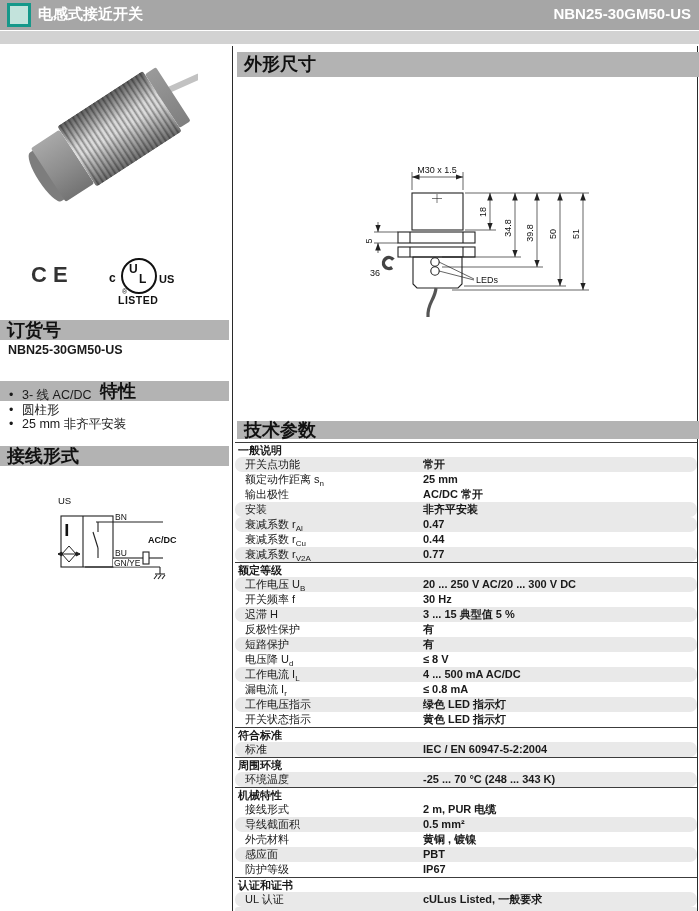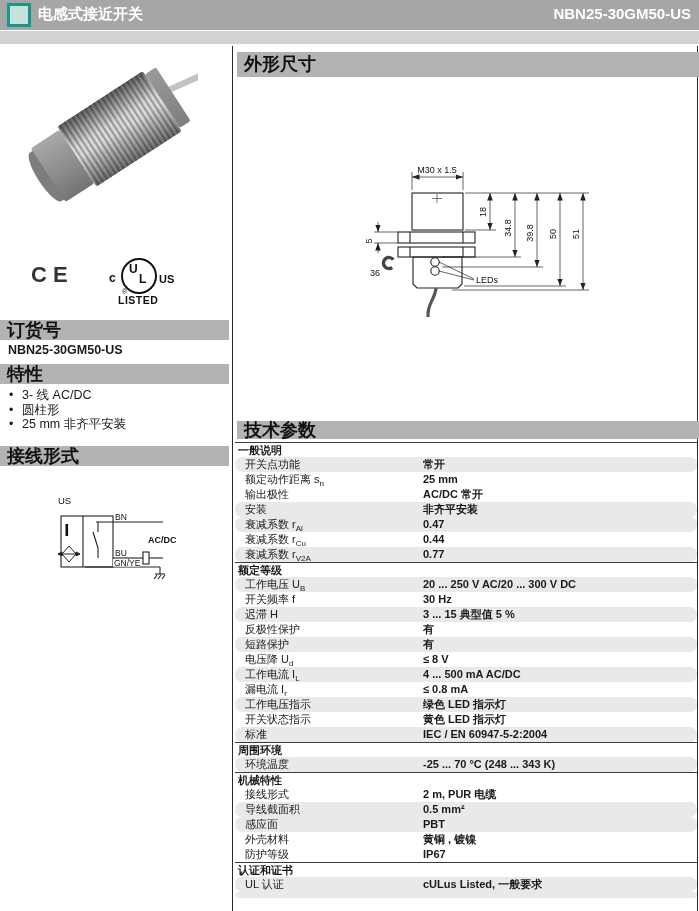--- a/index.html
+++ b/index.html
@@ -40,21 +40,21 @@
   .ul-circle { position:absolute; left:121px; top:258px; width:36px; height:36px; border:2.5px solid #111; border-radius:50%; }
   .ul-u { position:absolute; left:129px; top:262px; font-size:12px; font-weight:bold; color:#111; }
   .ul-l { position:absolute; left:139px; top:272px; font-size:12px; font-weight:bold; color:#111; }
   .ul-c { position:absolute; left:109px; top:271px; font-size:12px; font-weight:bold; color:#111; }
   .ul-us { position:absolute; left:159px; top:273px; font-size:11px; font-weight:bold; color:#111; }
   .ul-r { position:absolute; left:122px; top:288px; font-size:7px; color:#111; }
   .ul-listed { position:absolute; left:118px; top:294px; font-size:10.5px; font-weight:bold; letter-spacing:.5px; color:#111; }
 
   .bar-order { top:320px; }
   .order-num { position:absolute; left:8px; top:343px; font-size:12.5px; font-weight:bold; }
-  .bar-feat { top:364px; }
+  .bar-feat { top:381px;text-align:center; }
   .features { position:absolute; left:0; top:388px; width:229px; }
   .feat-item { position:relative; padding-left:22px; font-size:12.5px; line-height:14.5px; }
   .feat-item .blt { position:absolute; left:9px; }
   .bar-conn { top:446px; }
 
   .wiring { position:absolute; left:40px; top:488px; width:170px; height:115px; }
   .dims   { position:absolute; left:330px; top:160px; width:330px; height:175px; }
   svg text { font-family:"Liberation Sans","DejaVu Sans",sans-serif; fill:#111; }
 
   
@@ -286,49 +286,50 @@
     </div>
   <div class="r shade">
       <span class="rl"><span>工作电压指示</span><sub></sub></span>
       <span class="rv">绿色 LED 指示灯</span>
     </div>
   <div class="r">
       <span class="rl"><span>开关状态指示</span><sub></sub></span>
       <span class="rv">黄色 LED 指示灯</span>
     </div>
 
+  <div class="sg-h">符合标准</div>
   <div class="r shade">
       <span class="rl"><span>标准</span><sub></sub></span>
       <span class="rv">IEC / EN 60947-5-2:2004</span>
     </div>
 
   <div class="sg-h">周围环境</div>
   <div class="r shade">
       <span class="rl"><span>环境温度</span><sub></sub></span>
       <span class="rv">-25 ... 70 °C (248 ... 343 K)</span>
     </div>
 
   <div class="sg-h">机械特性</div>
   <div class="r">
       <span class="rl"><span>接线形式</span><sub></sub></span>
       <span class="rv">2 m, PUR 电缆</span>
     </div>
   <div class="r shade">
       <span class="rl"><span>导线截面积</span><sub></sub></span>
       <span class="rv">0.5 mm²</span>
     </div>
+  <div class="r">
+      <span class="rl"><span>外壳材料</span><sub></sub></span>
+      <span class="rv">黄铜 , 镀镍</span>
+    </div>
   <div class="r shade">
       <span class="rl"><span>感应面</span><sub></sub></span>
       <span class="rv">PBT</span>
     </div>
   <div class="r">
-      <span class="rl"><span>外壳材料</span><sub></sub></span>
-      <span class="rv">黄铜 , 镀镍</span>
-    </div>
-  <div class="r">
       <span class="rl"><span>防护等级</span><sub></sub></span>
       <span class="rv">IP67</span>
     </div>
 
   <div class="sg-h">认证和证书</div>
   <div class="r shade">
       <span class="rl"><span>UL 认证</span><sub></sub></span>
       <span class="rv">cULus Listed, 一般要求</span>
     </div>
   <div class="r shade stub"></div>

